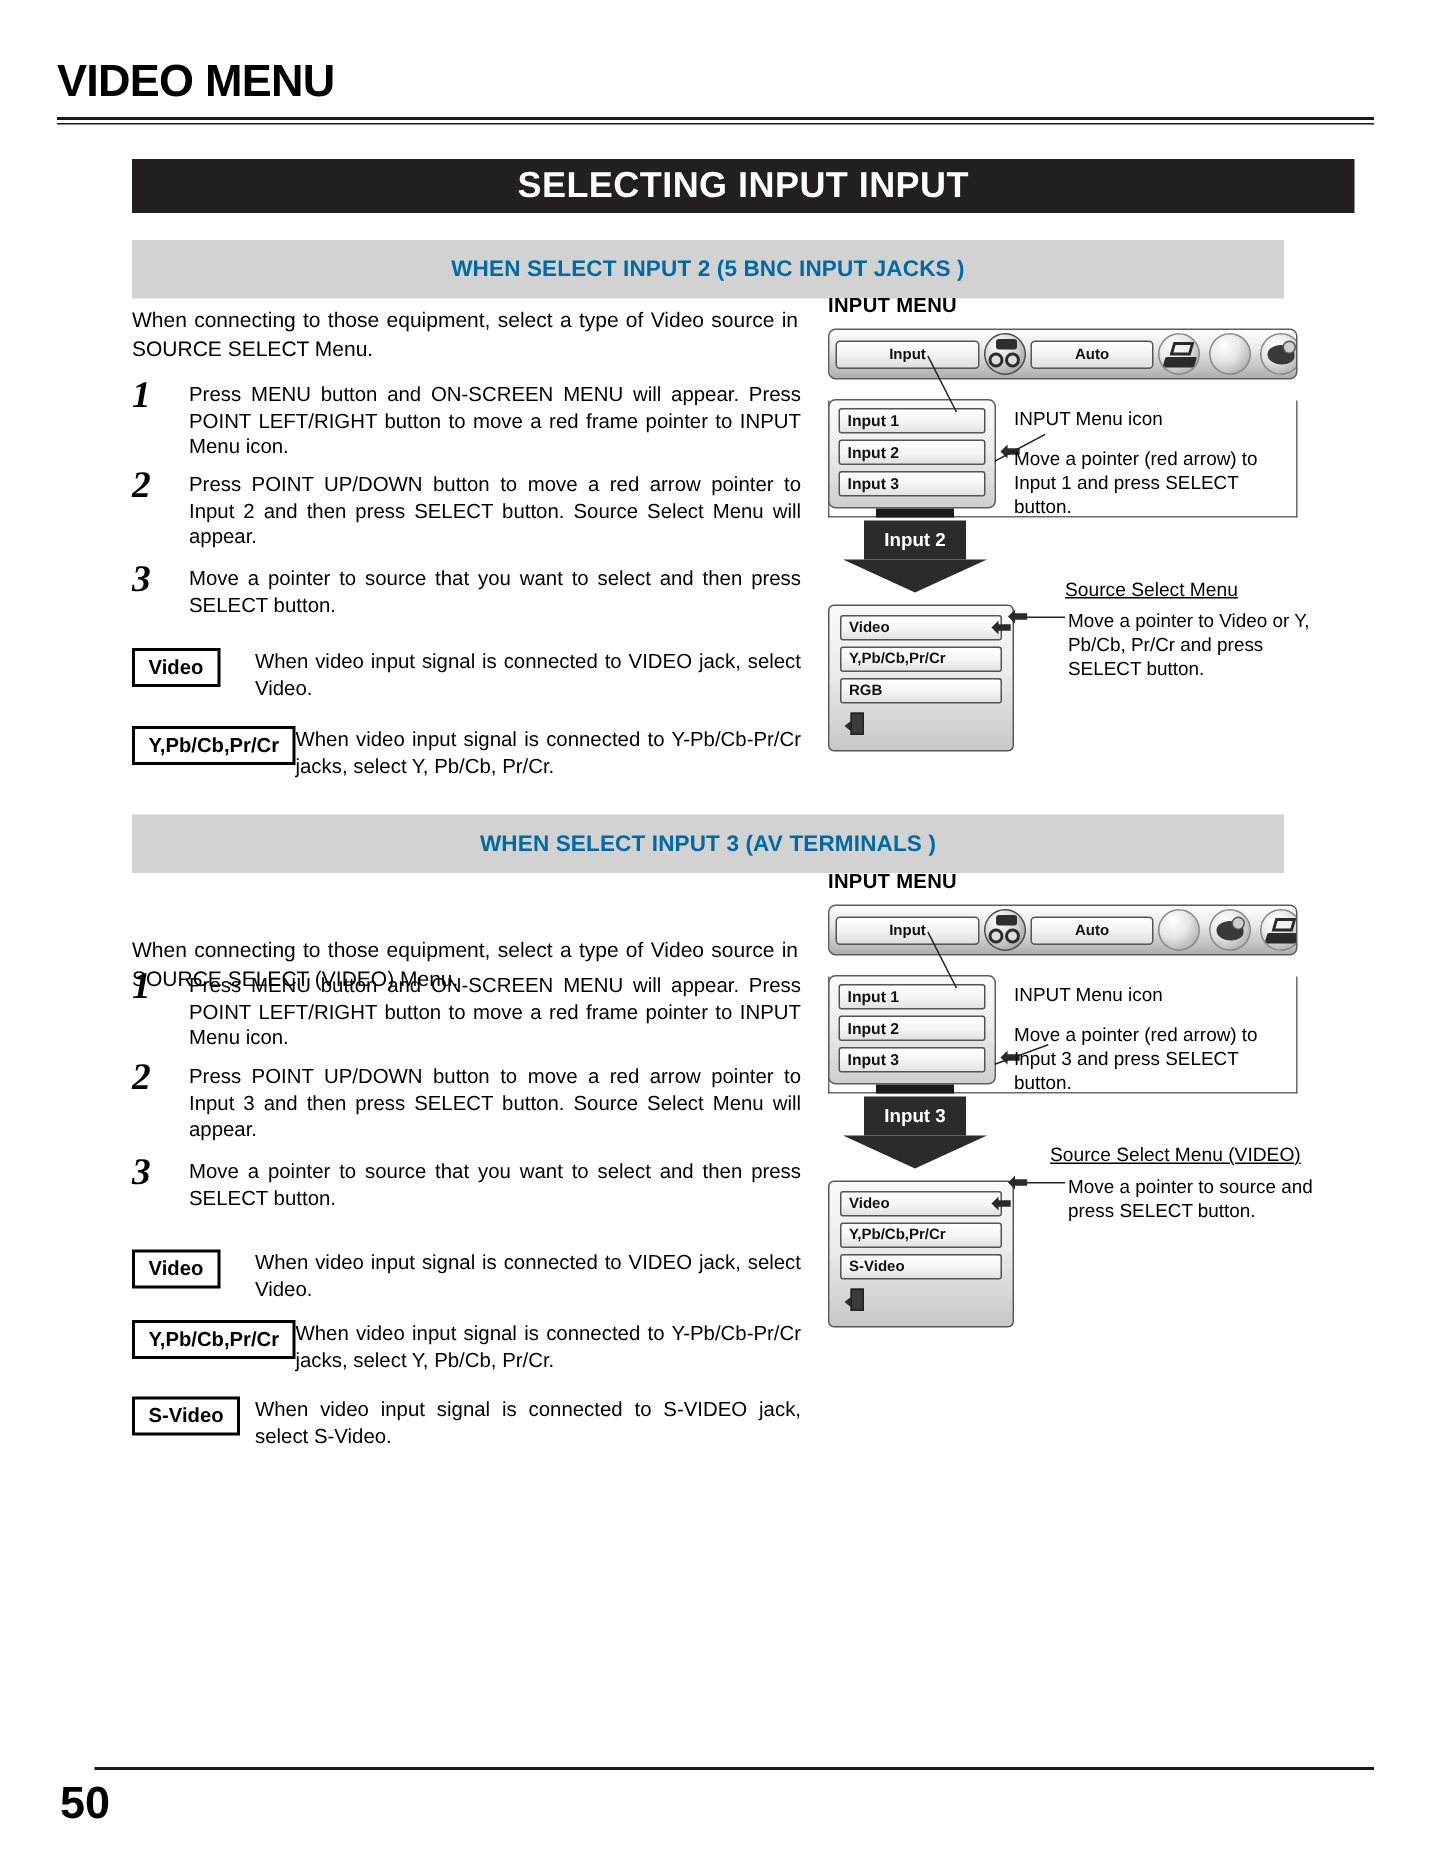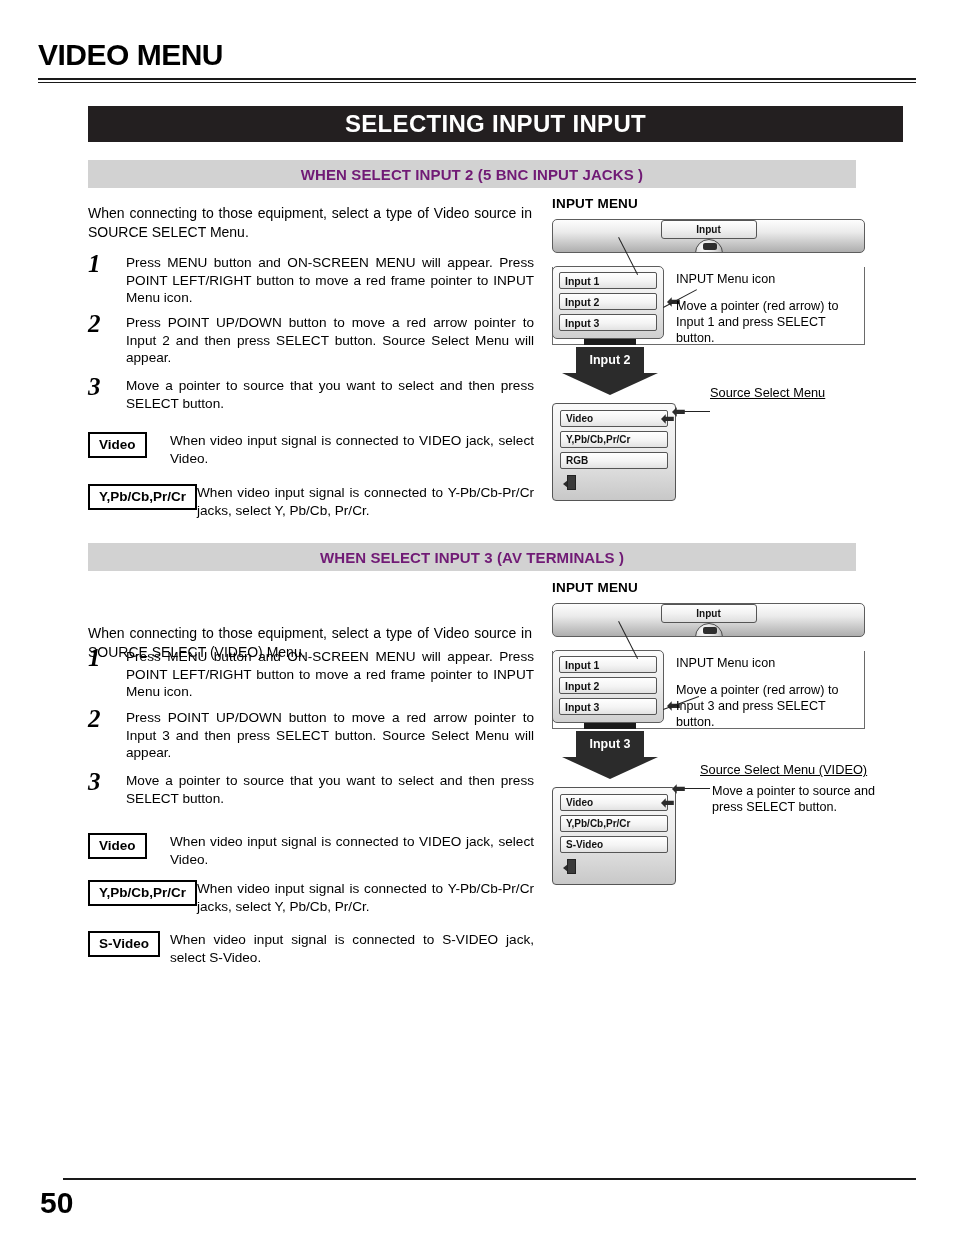--- a/index.html
+++ b/index.html
@@ -49,23 +49,23 @@
     letter-spacing: 0.3px;
     display: flex;
     align-items: center;
     justify-content: center;
   }
 
   .band-grey {
     position: absolute;
     left: 88px;
     width: 768px;
-    height: 28px;
+    height: 39px;
     background: #d2d2d2;
-    color: #701a75;
+    color: #0369a1;
     font-size: 15px;
     font-weight: bold;
     display: flex;
     align-items: center;
     justify-content: center;
     letter-spacing: 0.1px;
   }
   #band-grey-1 { top: 160px; }
   #band-grey-2 { top: 543px; }
 
@@ -165,21 +165,20 @@
     position: relative;
     height: 34px;
     border: 1px solid #5d5d5d;
     border-radius: 5px;
     background: linear-gradient(180deg,#fdfdfd 0%,#ebebeb 38%,#c9c9c9 72%,#aeaeae 100%);
     display: flex;
     align-items: center;
     padding: 0 4px;
     overflow: hidden;
     box-sizing: border-box;
-    flex-direction: column;
   }
   .osd-btn {
     height: 19px;
     border: 1px solid #555;
     border-radius: 3px;
     background: linear-gradient(180deg,#ffffff 0%,#f2f2f2 50%,#dedede 100%);
     font-size: 10px;
     font-weight: bold;
     display: flex;
     align-items: center;
@@ -476,20 +475,21 @@
     <div class="ssm-exit">
       <span class="exit-glyph">
           <i class="arr"></i>
           <i class="door"></i>
         </span>
     </div>
     <span class="ptr" style="left:108px; top:7px;">⬅</span>
   </div>
 
   <div class="anno-head" style="left:158px; top:189px;">Source Select Menu</div>
+  <div class="anno" style="left:160px; top:210px; width:165px;">Move a pointer to Video or Y, Pb/Cb, Pr/Cr and press SELECT button.</div>
   <div class="leader" style="left:128px; top:215px; width:30px;"></div>
   <span class="ptr" style="left:120px; top:208px;">⬅</span>
 </div>
 
 <div class="band-grey" id="band-grey-2">WHEN SELECT INPUT 3 (AV TERMINALS )</div>
 <div class="intro" id="intro-2">When connecting to those equipment, select a type of Video source in SOURCE SELECT (VIDEO) Menu.</div>
 
 <div class="step" id="step-2-1">
   <span class="num">1</span>
   <div class="txt">Press MENU button and ON-SCREEN MENU will appear.  Press POINT LEFT/RIGHT button to move a red frame pointer to INPUT Menu icon.</div>

